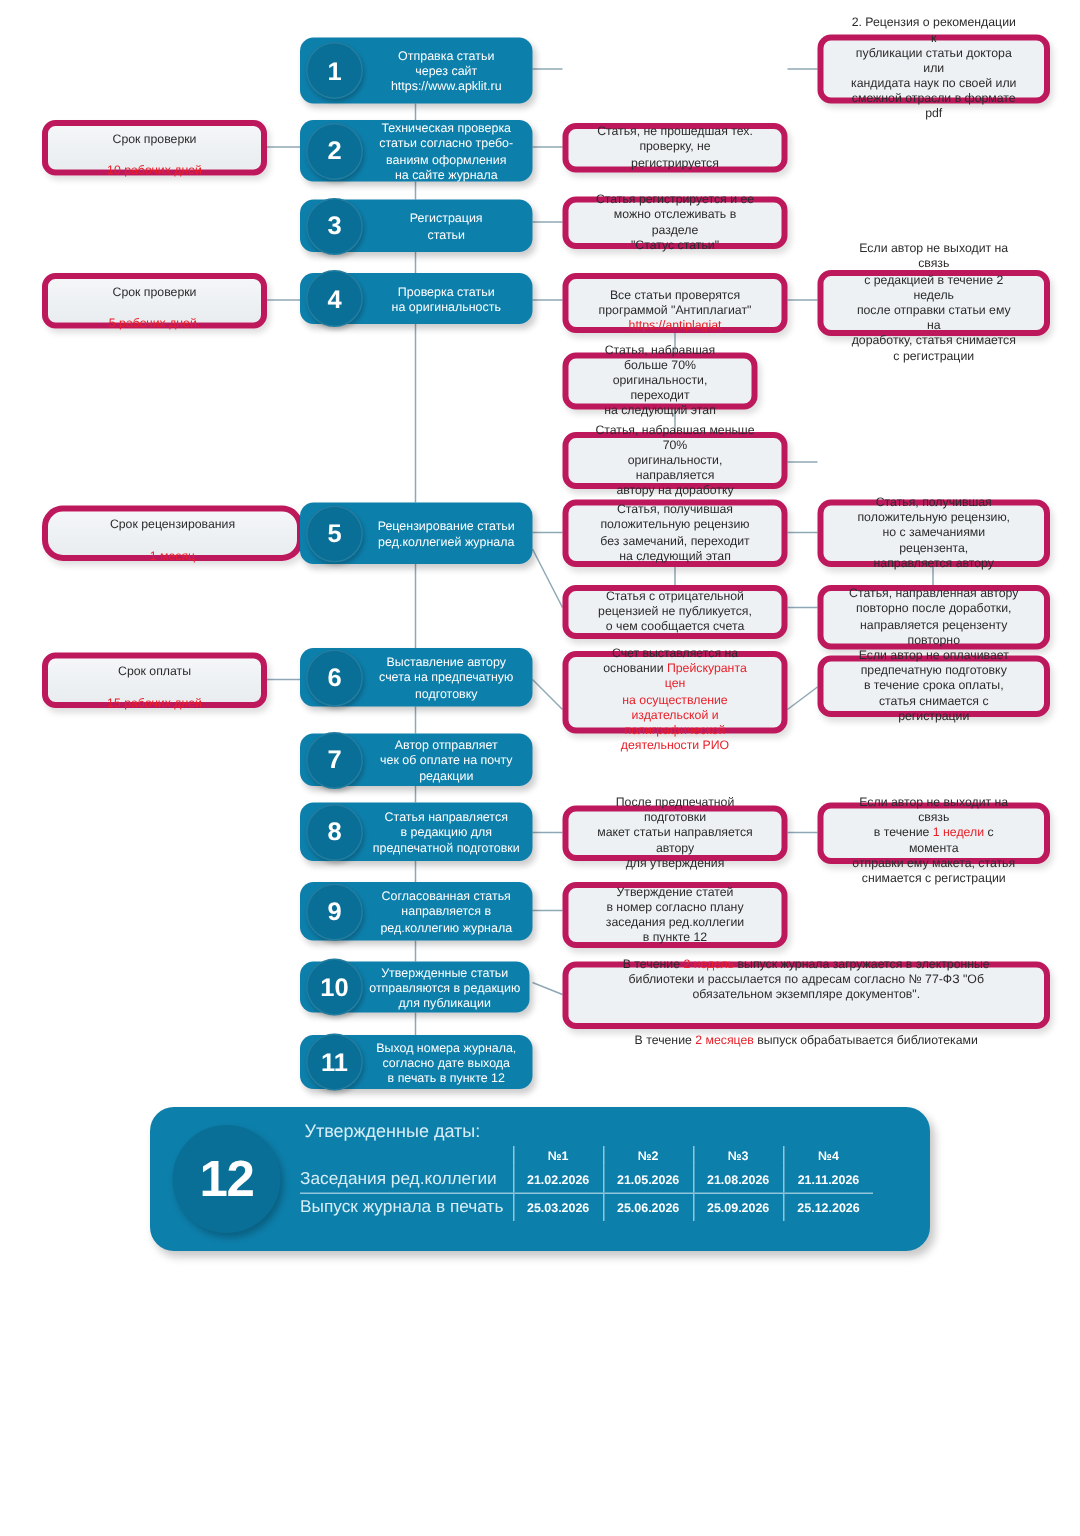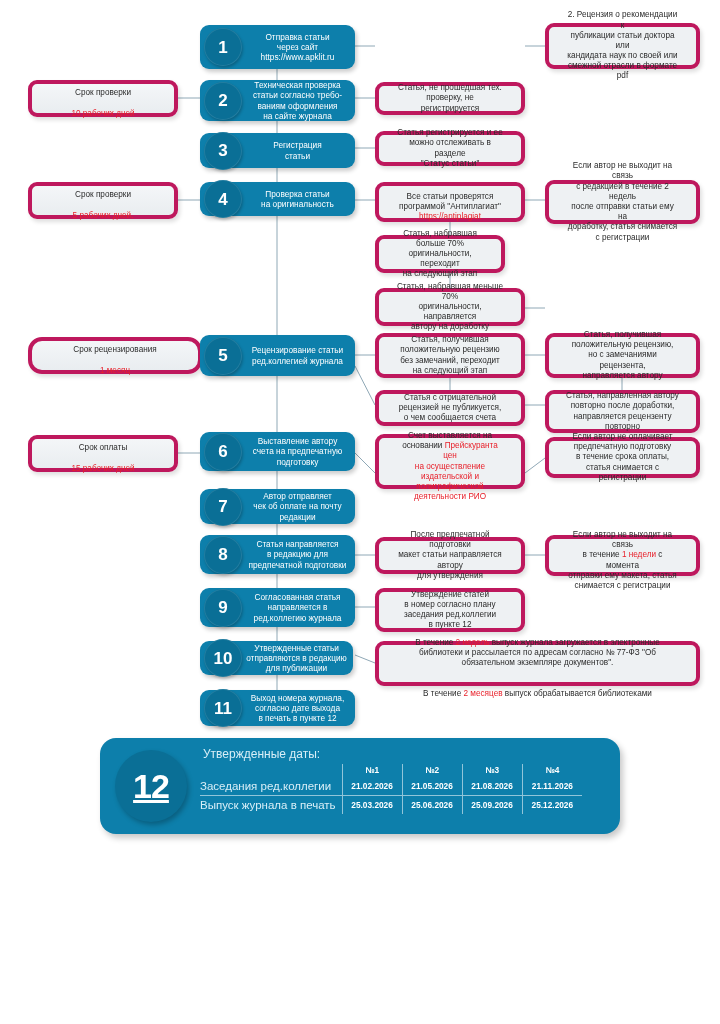--- a/index.html
+++ b/index.html
@@ -82,21 +82,20 @@
     left: 15px; top: 50%;
     transform: translateY(-50%);
     width: 72px; height: 72px;
     border-radius: 50%;
     background: #0a6f96;
     box-shadow: 2px 3px 5px rgba(0,0,0,0.25);
     color: #ffffff;
     font-size: 34px; font-weight: bold;
     display:flex; align-items:center; justify-content:center;
     letter-spacing: -1px;
-    text-decoration: underline;
   }
   .panel12 .title12 {
     position:absolute; left: 103px; top: 9px;
     color:#d8eef7; font-size: 12px;
   }
   .panel12 table {
     position: absolute;
     left: 100px; top: 26px;
     border-collapse: collapse;
     color: #ffffff;

